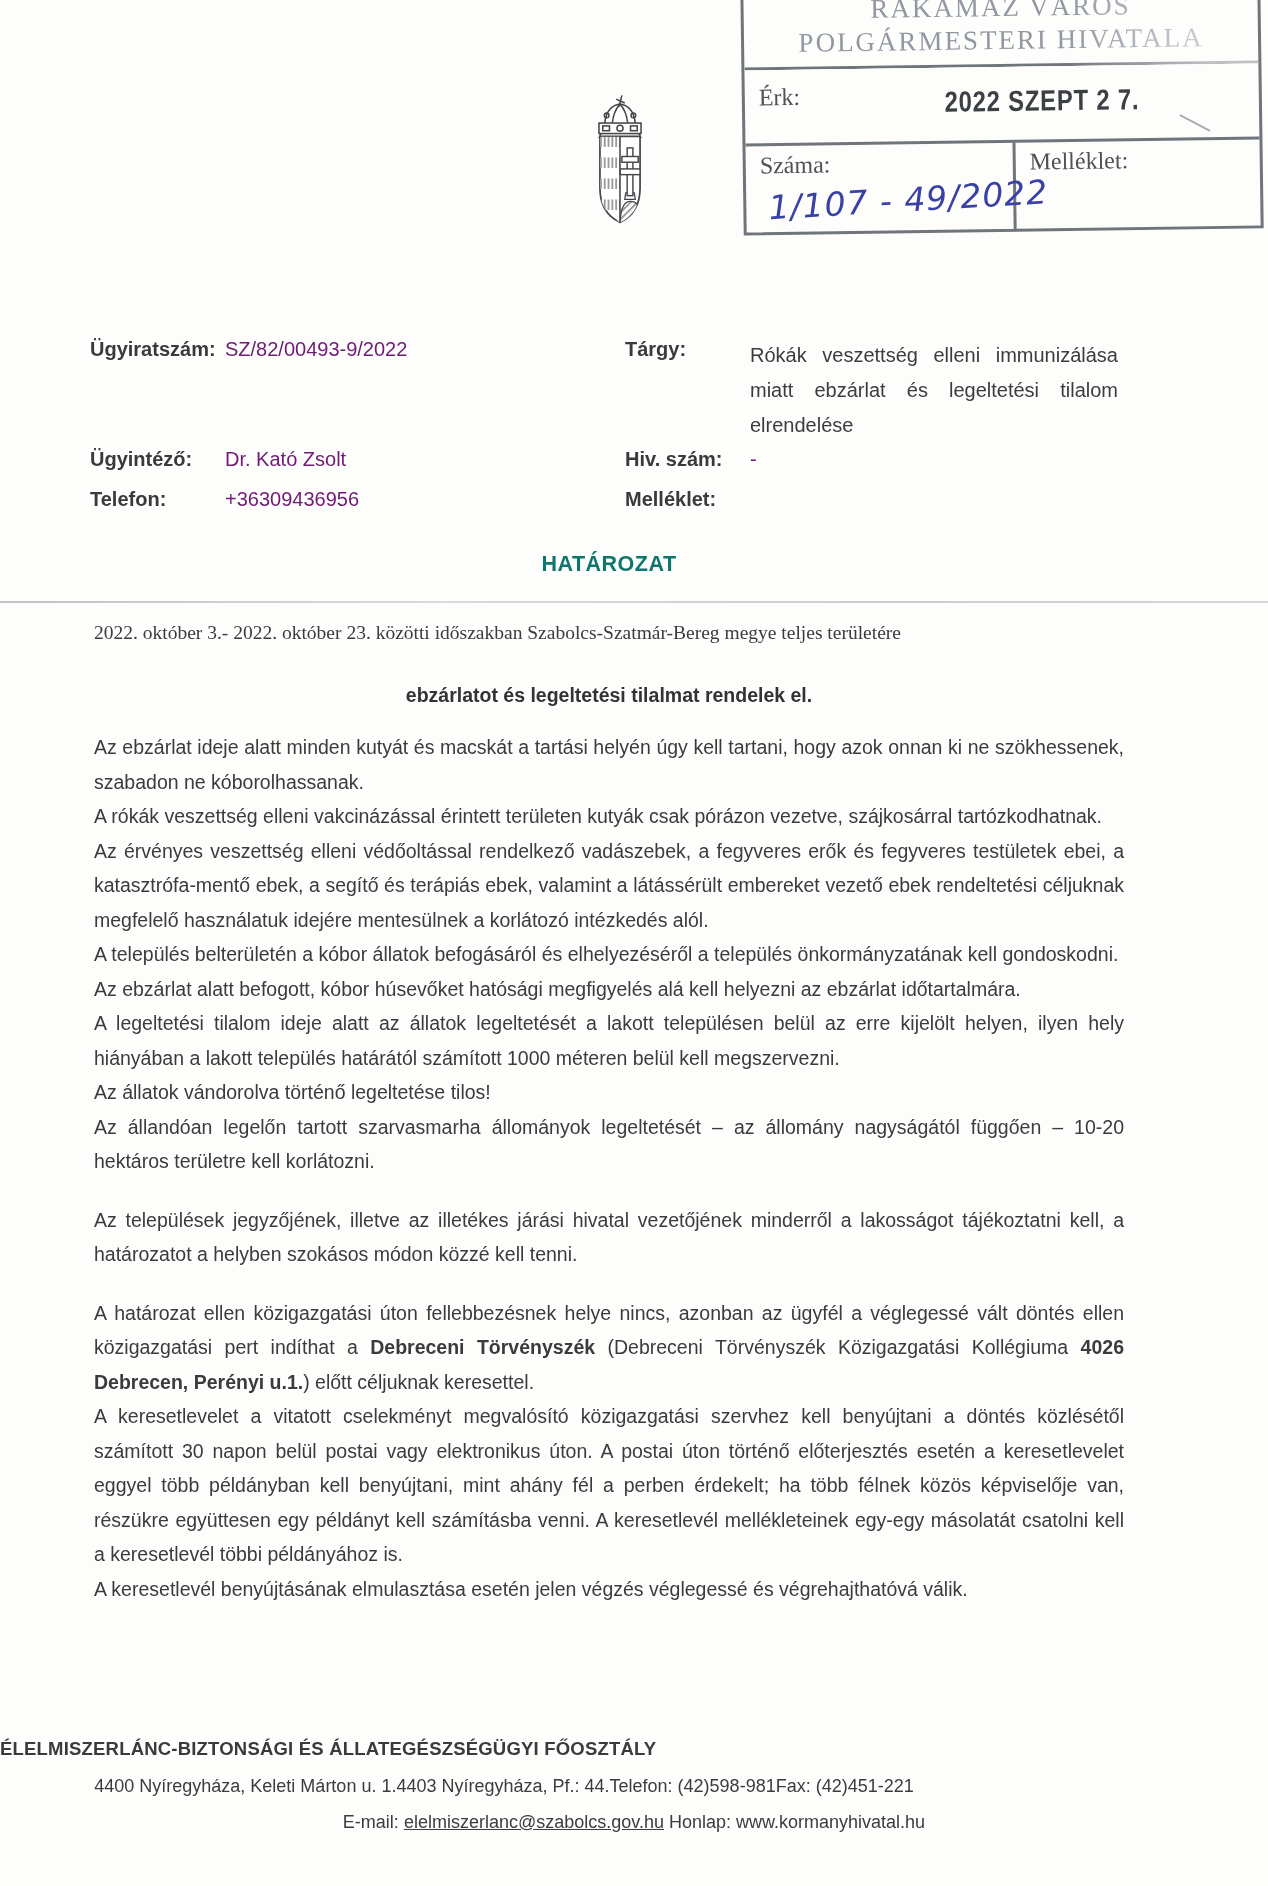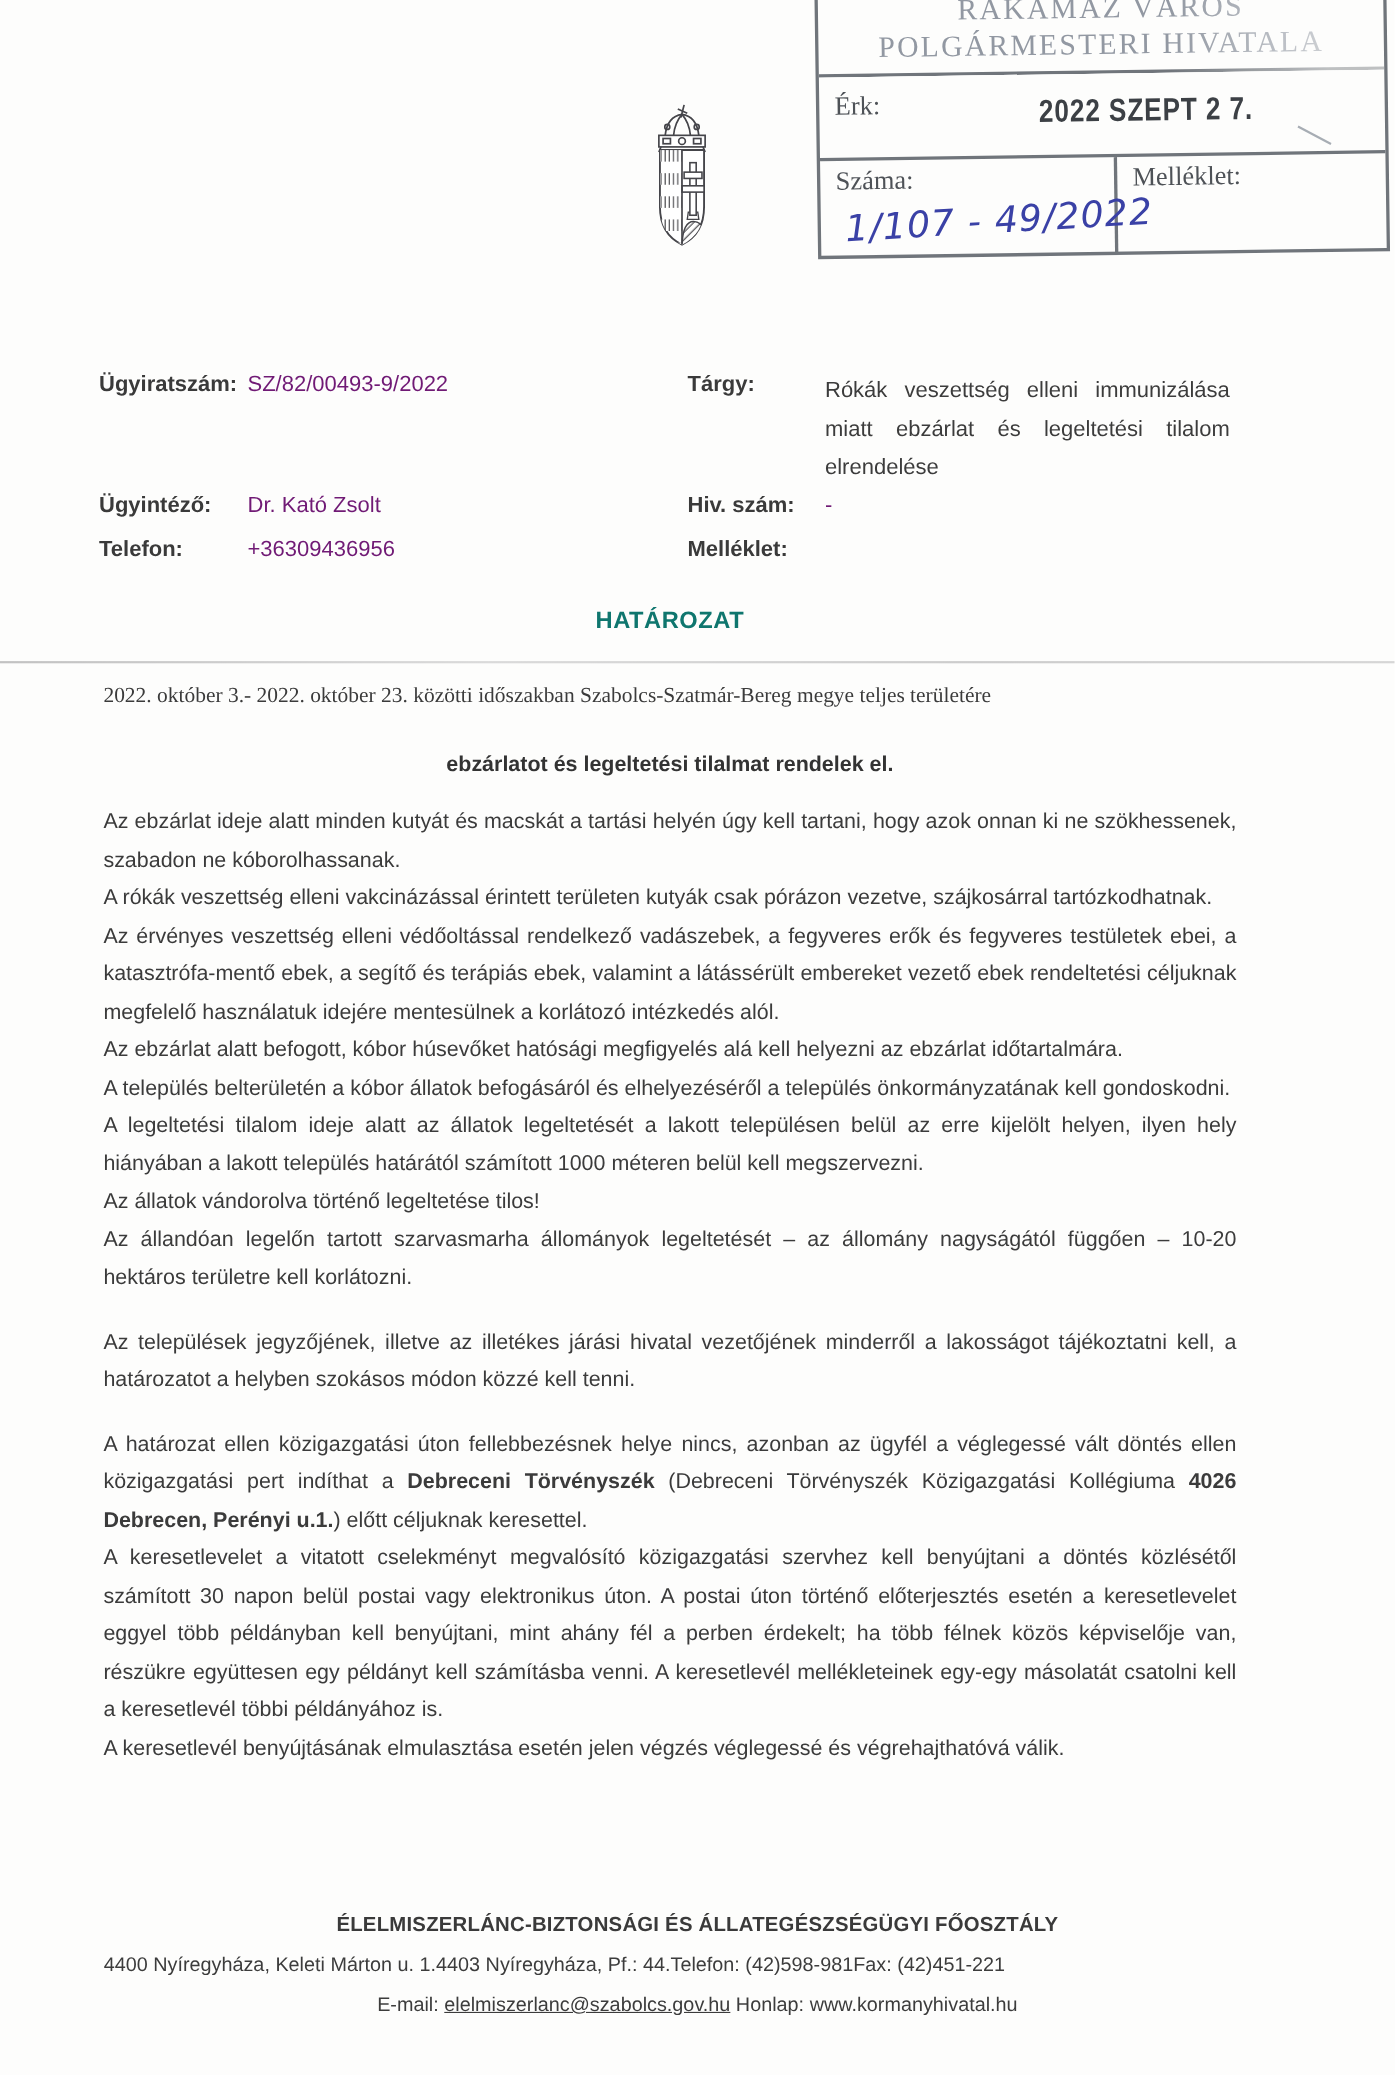--- a/index.html
+++ b/index.html
@@ -84,21 +84,21 @@
   
   .body-text{
     position:absolute;left:94px;top:730px;width:1030px;
     font-size:19.5px;line-height:34.5px;text-align:justify;color:#3b3b3b;
   }
   .body-para{margin:0;}
   .body-para.gap-before{margin-top:24px;}
   .b{font-weight:700;}
   
   .footer-dept{
-    position:absolute;left:0;top:1738px;width:1268px;text-align:center;
+    position:absolute;left:0;top:1738px;width:1268px;text-align:left;
     font-weight:700;font-size:18.5px;color:#3a3a3a;letter-spacing:.2px;
   }
   .footer-address{
     position:absolute;left:0;top:1776px;width:1008px;text-align:center;
     font-size:18px;color:#3c3c3c;
   }
   .footer-contact{
     position:absolute;left:0;top:1812px;width:1268px;text-align:center;
     font-size:18px;color:#3c3c3c;
   }
@@ -202,22 +202,22 @@
 
   <div class="decision-title">HATÁROZAT</div>
   <div class="rule"></div>
   <div class="period-line">2022. október 3.- 2022. október 23. közötti időszakban Szabolcs-Szatmár-Bereg megye teljes területére</div>
   <div class="order-line">ebzárlatot és legeltetési tilalmat rendelek el.</div>
 
   <div class="body-text">
       <p class="body-para"><span>Az ebzárlat ideje alatt minden kutyát és macskát a tartási helyén úgy kell tartani, hogy azok onnan ki ne szökhessenek, szabadon ne kóborolhassanak.</span></p>
       <p class="body-para"><span>A rókák veszettség elleni vakcinázással érintett területen kutyák csak pórázon vezetve, szájkosárral tartózkodhatnak.</span></p>
       <p class="body-para"><span>Az érvényes veszettség elleni védőoltással rendelkező vadászebek, a fegyveres erők és fegyveres testületek ebei, a katasztrófa-mentő ebek, a segítő és terápiás ebek, valamint a látássérült embereket vezető ebek rendeltetési céljuknak megfelelő használatuk idejére mentesülnek a korlátozó intézkedés alól.</span></p>
+      <p class="body-para"><span>A település belterületén a kóbor állatok befogásáról és elhelyezéséről a település önkormányzatának kell gondoskodni.</span></p>
       <p class="body-para"><span>Az ebzárlat alatt befogott, kóbor húsevőket hatósági megfigyelés alá kell helyezni az ebzárlat időtartalmára.</span></p>
-      <p class="body-para"><span>A település belterületén a kóbor állatok befogásáról és elhelyezéséről a település önkormányzatának kell gondoskodni.</span></p>
       <p class="body-para"><span>A legeltetési tilalom ideje alatt az állatok legeltetését a lakott településen belül az erre kijelölt helyen, ilyen hely hiányában a lakott település határától számított 1000 méteren belül kell megszervezni.</span></p>
       <p class="body-para"><span>Az állatok vándorolva történő legeltetése tilos!</span></p>
       <p class="body-para"><span>Az állandóan legelőn tartott szarvasmarha állományok legeltetését – az állomány nagyságától függően – 10-20 hektáros területre kell korlátozni.</span></p>
       <p class="body-para gap-before"><span>Az települések jegyzőjének, illetve az illetékes járási hivatal vezetőjének minderről a lakosságot tájékoztatni kell, a határozatot a helyben szokásos módon közzé kell tenni.</span></p>
       <p class="body-para gap-before"><span>A határozat ellen közigazgatási úton fellebbezésnek helye nincs, azonban az ügyfél a véglegessé vált döntés ellen közigazgatási pert indíthat a </span><span class="b">Debreceni Törvényszék</span><span> (Debreceni Törvényszék Közigazgatási Kollégiuma </span><span class="b">4026 Debrecen, Perényi u.1.</span><span>) előtt céljuknak keresettel.</span></p>
       <p class="body-para"><span>A keresetlevelet a vitatott cselekményt megvalósító közigazgatási szervhez kell benyújtani a döntés közlésétől számított 30 napon belül postai vagy elektronikus úton. A postai úton történő előterjesztés esetén a keresetlevelet eggyel több példányban kell benyújtani, mint ahány fél a perben érdekelt; ha több félnek közös képviselője van, részükre együttesen egy példányt kell számításba venni. A keresetlevél mellékleteinek egy-egy másolatát csatolni kell a keresetlevél többi példányához is.</span></p>
       <p class="body-para"><span>A keresetlevél benyújtásának elmulasztása esetén jelen végzés véglegessé és végrehajthatóvá válik.</span></p>
     </div>
 
   <div class="footer-dept">ÉLELMISZERLÁNC-BIZTONSÁGI ÉS ÁLLATEGÉSZSÉGÜGYI FŐOSZTÁLY</div>

